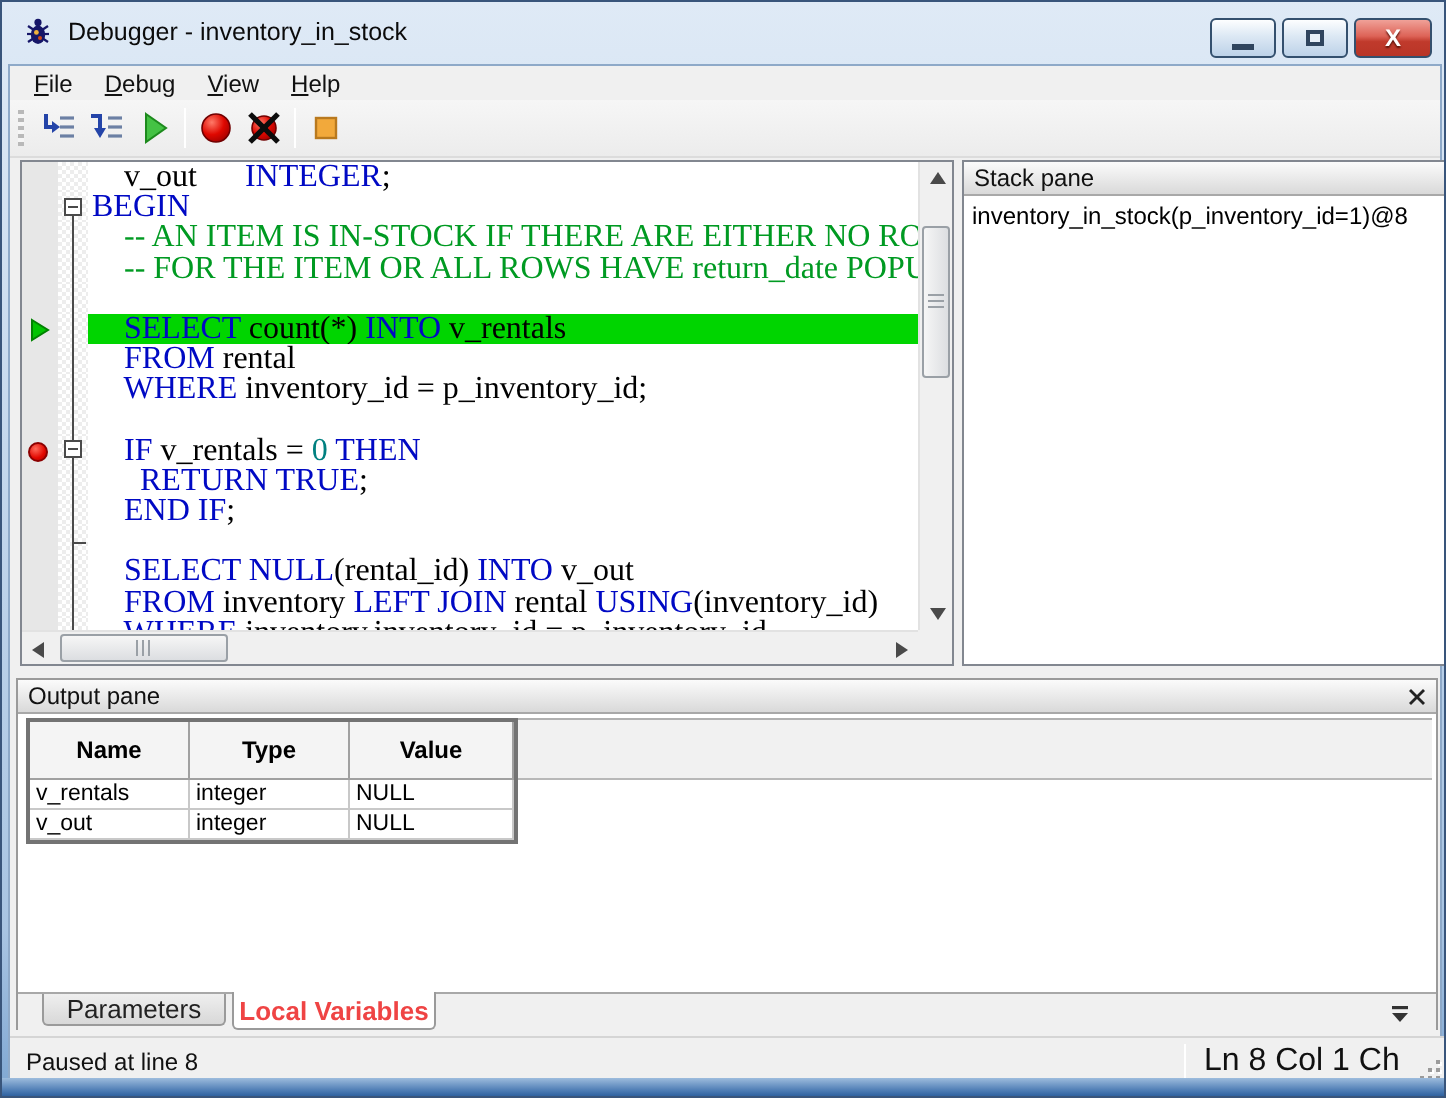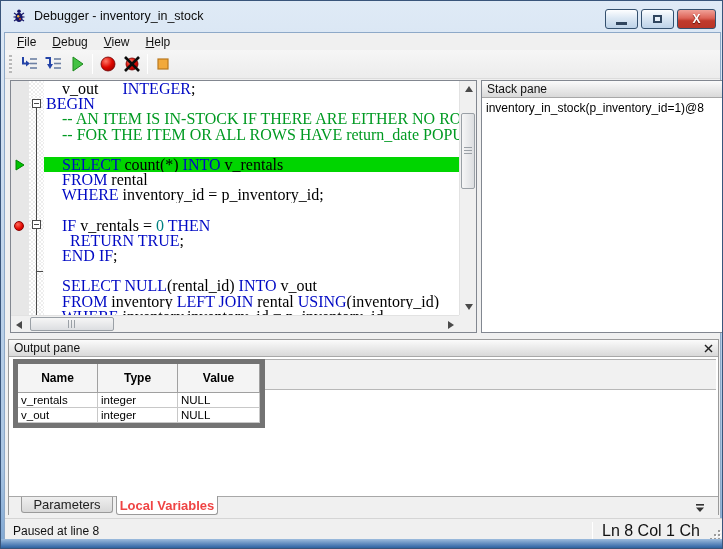--- a/index.html
+++ b/index.html
@@ -74,21 +74,21 @@
   .hthumb .tg{width:8px;height:8px;background:repeating-linear-gradient(90deg,#9aa0a6 0 1px,transparent 1px 3px);}
   
   .stack-pane{position:absolute;left:476px;top:47px;width:276px;height:253px;border:1px solid #828790;background:#fff;}
   .pane-header{position:relative;height:17px;background:linear-gradient(#fbfbfb,#d9d9d9);border-bottom:1px solid #a8a8a8;
     font-size:12px;color:#111;line-height:16px;padding-left:5px;}
   .pane-close{position:absolute;right:4px;top:3px;width:11px;height:11px;display:flex;align-items:center;justify-content:center;}
   .stack-entry{font-size:12px;color:#000;padding:3px 0 0 4px;white-space:nowrap;overflow:hidden;}
   
   .output-pane{position:absolute;left:3px;top:306px;width:711px;height:176px;background:#fff;border:1px solid #9a9a9a;}
   .out-content{position:absolute;left:0;top:17px;width:709px;height:139px;background:#fff;overflow:hidden;}
-  .grid{position:absolute;left:4px;top:2px;border:5px solid #737373;}
+  .grid{position:absolute;left:4px;top:2px;border:2px solid #737373;}
   .grid-row{display:flex;}
   .grid-hcell{background:#f4f4f4;border-right:1px solid #a0a0a0;border-bottom:1px solid #a0a0a0;
     font-weight:bold;font-size:12px;display:flex;align-items:center;justify-content:center;height:29px;}
   .grid-cell{background:#fff;border-right:1px solid #c8c8c8;border-bottom:1px solid #c8c8c8;
     font-size:11.5px;height:15px;line-height:14px;padding-left:3px;white-space:nowrap;overflow:hidden;}
   .grid-hband{position:absolute;left:246px;top:2px;width:461px;height:31px;background:#f1f1f1;border-bottom:1px solid #b8b8b8;border-top:1px solid #b0b0b0;}
   .tabstrip{position:absolute;left:0;top:156px;width:709px;height:19px;background:#f0f0f0;border-top:1px solid #a8a8a8;}
   .tab{position:absolute;border:1px solid #9a9a9a;border-top:none;border-radius:0 0 3px 3px;font-size:13px;
     display:flex;align-items:center;justify-content:center;}
   .tab-inactive{left:12px;top:0;width:92px;height:16px;background:linear-gradient(#efefef,#d8d8d8);color:#222;}

